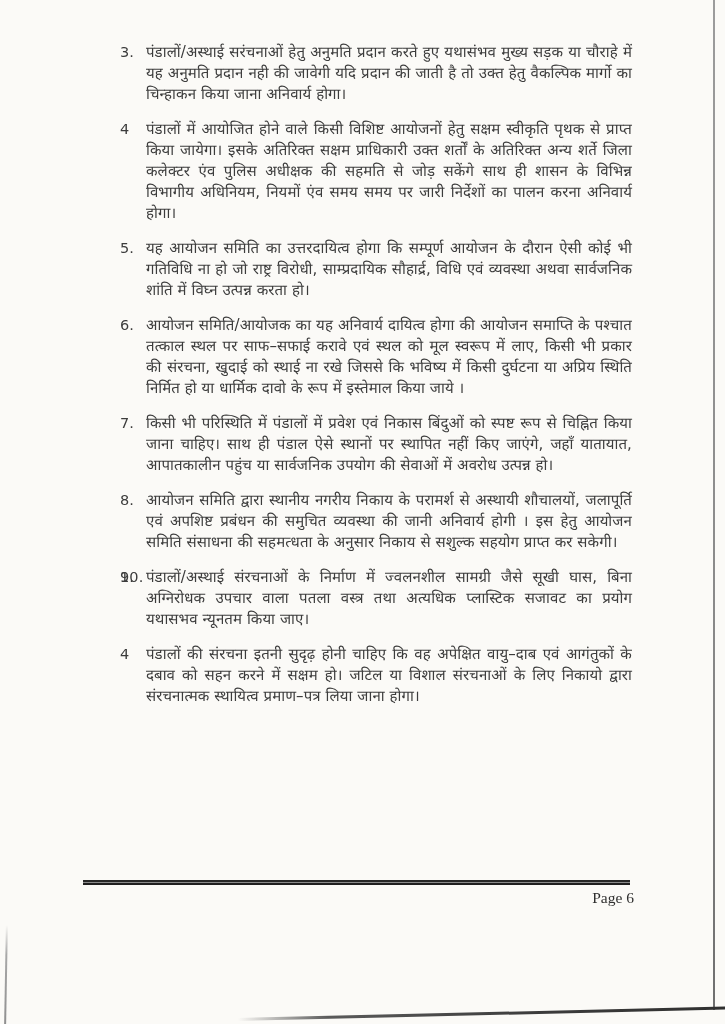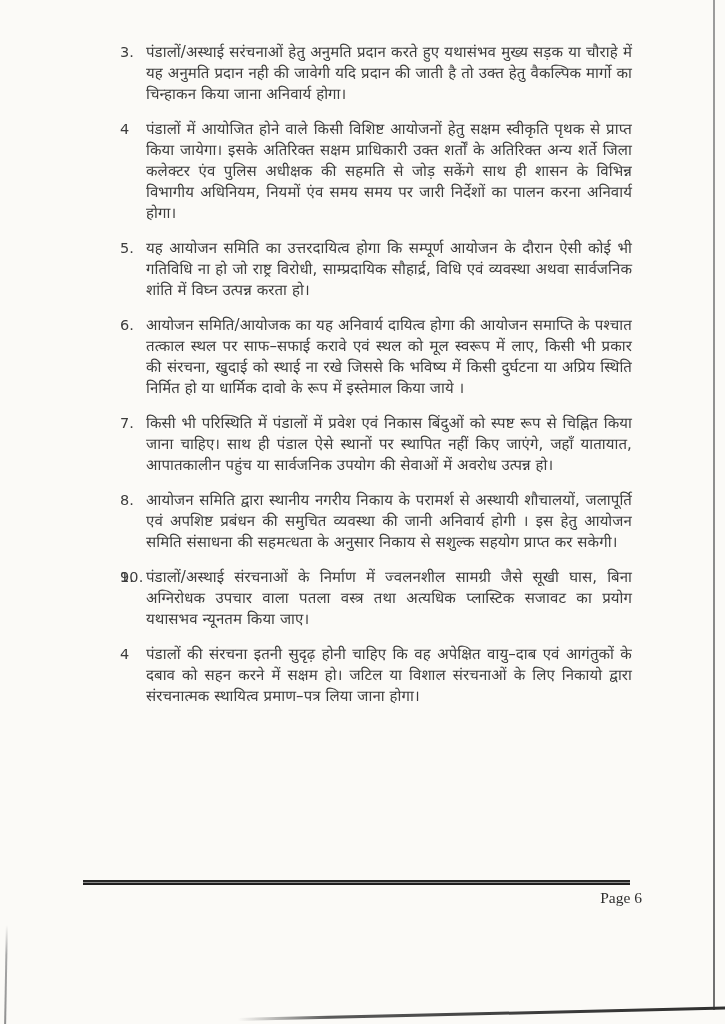--- a/index.html
+++ b/index.html
@@ -76,21 +76,21 @@
     position: absolute;
     left: 83px;
     top: 880px;
     width: 547px;
     height: 5px;
     background: linear-gradient(to bottom, #262626 0%, #262626 40%, #8a8a8a 40%, #8a8a8a 55%, #1f1f1f 55%, #1f1f1f 100%);
   }
   .page-number {
     position: absolute;
     top: 889px;
-    left: 12px;
+    left: 4px;
     width: 630px;
     text-align: right;
     font-family: "Liberation Serif", "DejaVu Serif", serif;
     font-size: 15.5px;
     color: #2f2f2f;
   }
 </style>
 </head>
 <body>
 

